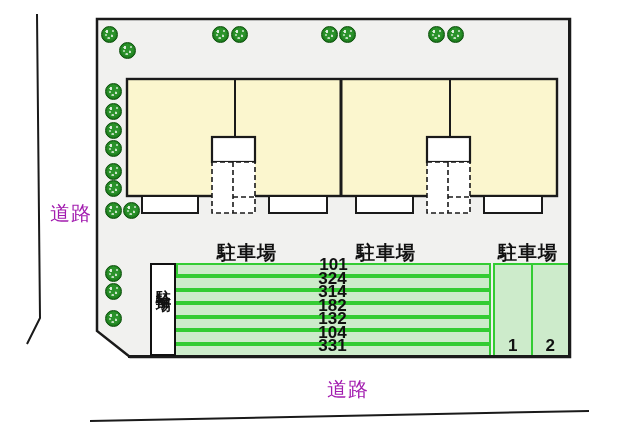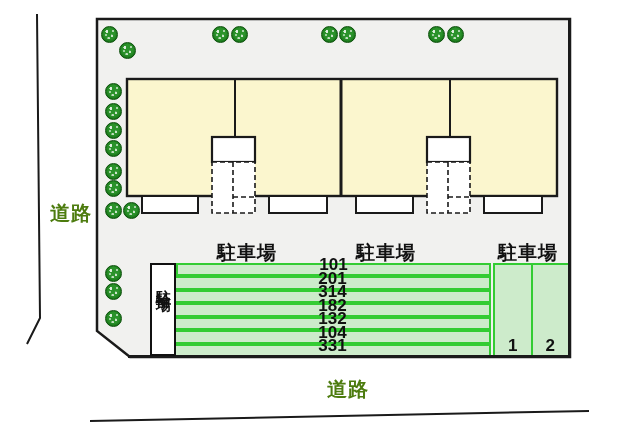--- a/index.html
+++ b/index.html
@@ -46,21 +46,21 @@
     font-size:15px;font-weight:700;letter-spacing:4px;margin-top:12px;color:#111;
   }
 
   
   .lot-label{
     position:absolute;transform:translateX(-50%);
     font-size:19px;font-weight:700;color:#111;white-space:nowrap;letter-spacing:1px;
   }
   .road-label{
     position:absolute;transform:translateX(-50%);
-    font-size:20px;font-weight:700;color:#4d7c0f;white-space:nowrap;letter-spacing:1px;text-align:right;
+    font-size:20px;font-weight:400;color:#a21caf;white-space:nowrap;letter-spacing:1px;text-align:right;
   }
 
   
   .border-bar{position:absolute;background:#1a1a1a;}
 </style>
 </head>
 <body>
 
 <div id="canvas">
 
@@ -119,21 +119,21 @@
       <div class="tree" style="left: 104.5px; top: 282.5px;"></div>
       <div class="tree" style="left: 104.5px; top: 309.5px;"></div>
     </div>
 
   <div class="layer" id="stalls">
       <div class="stall-block" style="left: 176px; top: 263px; width: 315px; height: 94px; flex-direction: column;">
         <div class="stall">
           <div class="stall-num">101</div>
         </div>
         <div class="stall">
-          <div class="stall-num">201</div>
+          <div class="stall-num">324</div>
         </div>
         <div class="stall">
           <div class="stall-num">314</div>
         </div>
         <div class="stall">
           <div class="stall-num">182</div>
         </div>
         <div class="stall">
           <div class="stall-num">132</div>
         </div>

